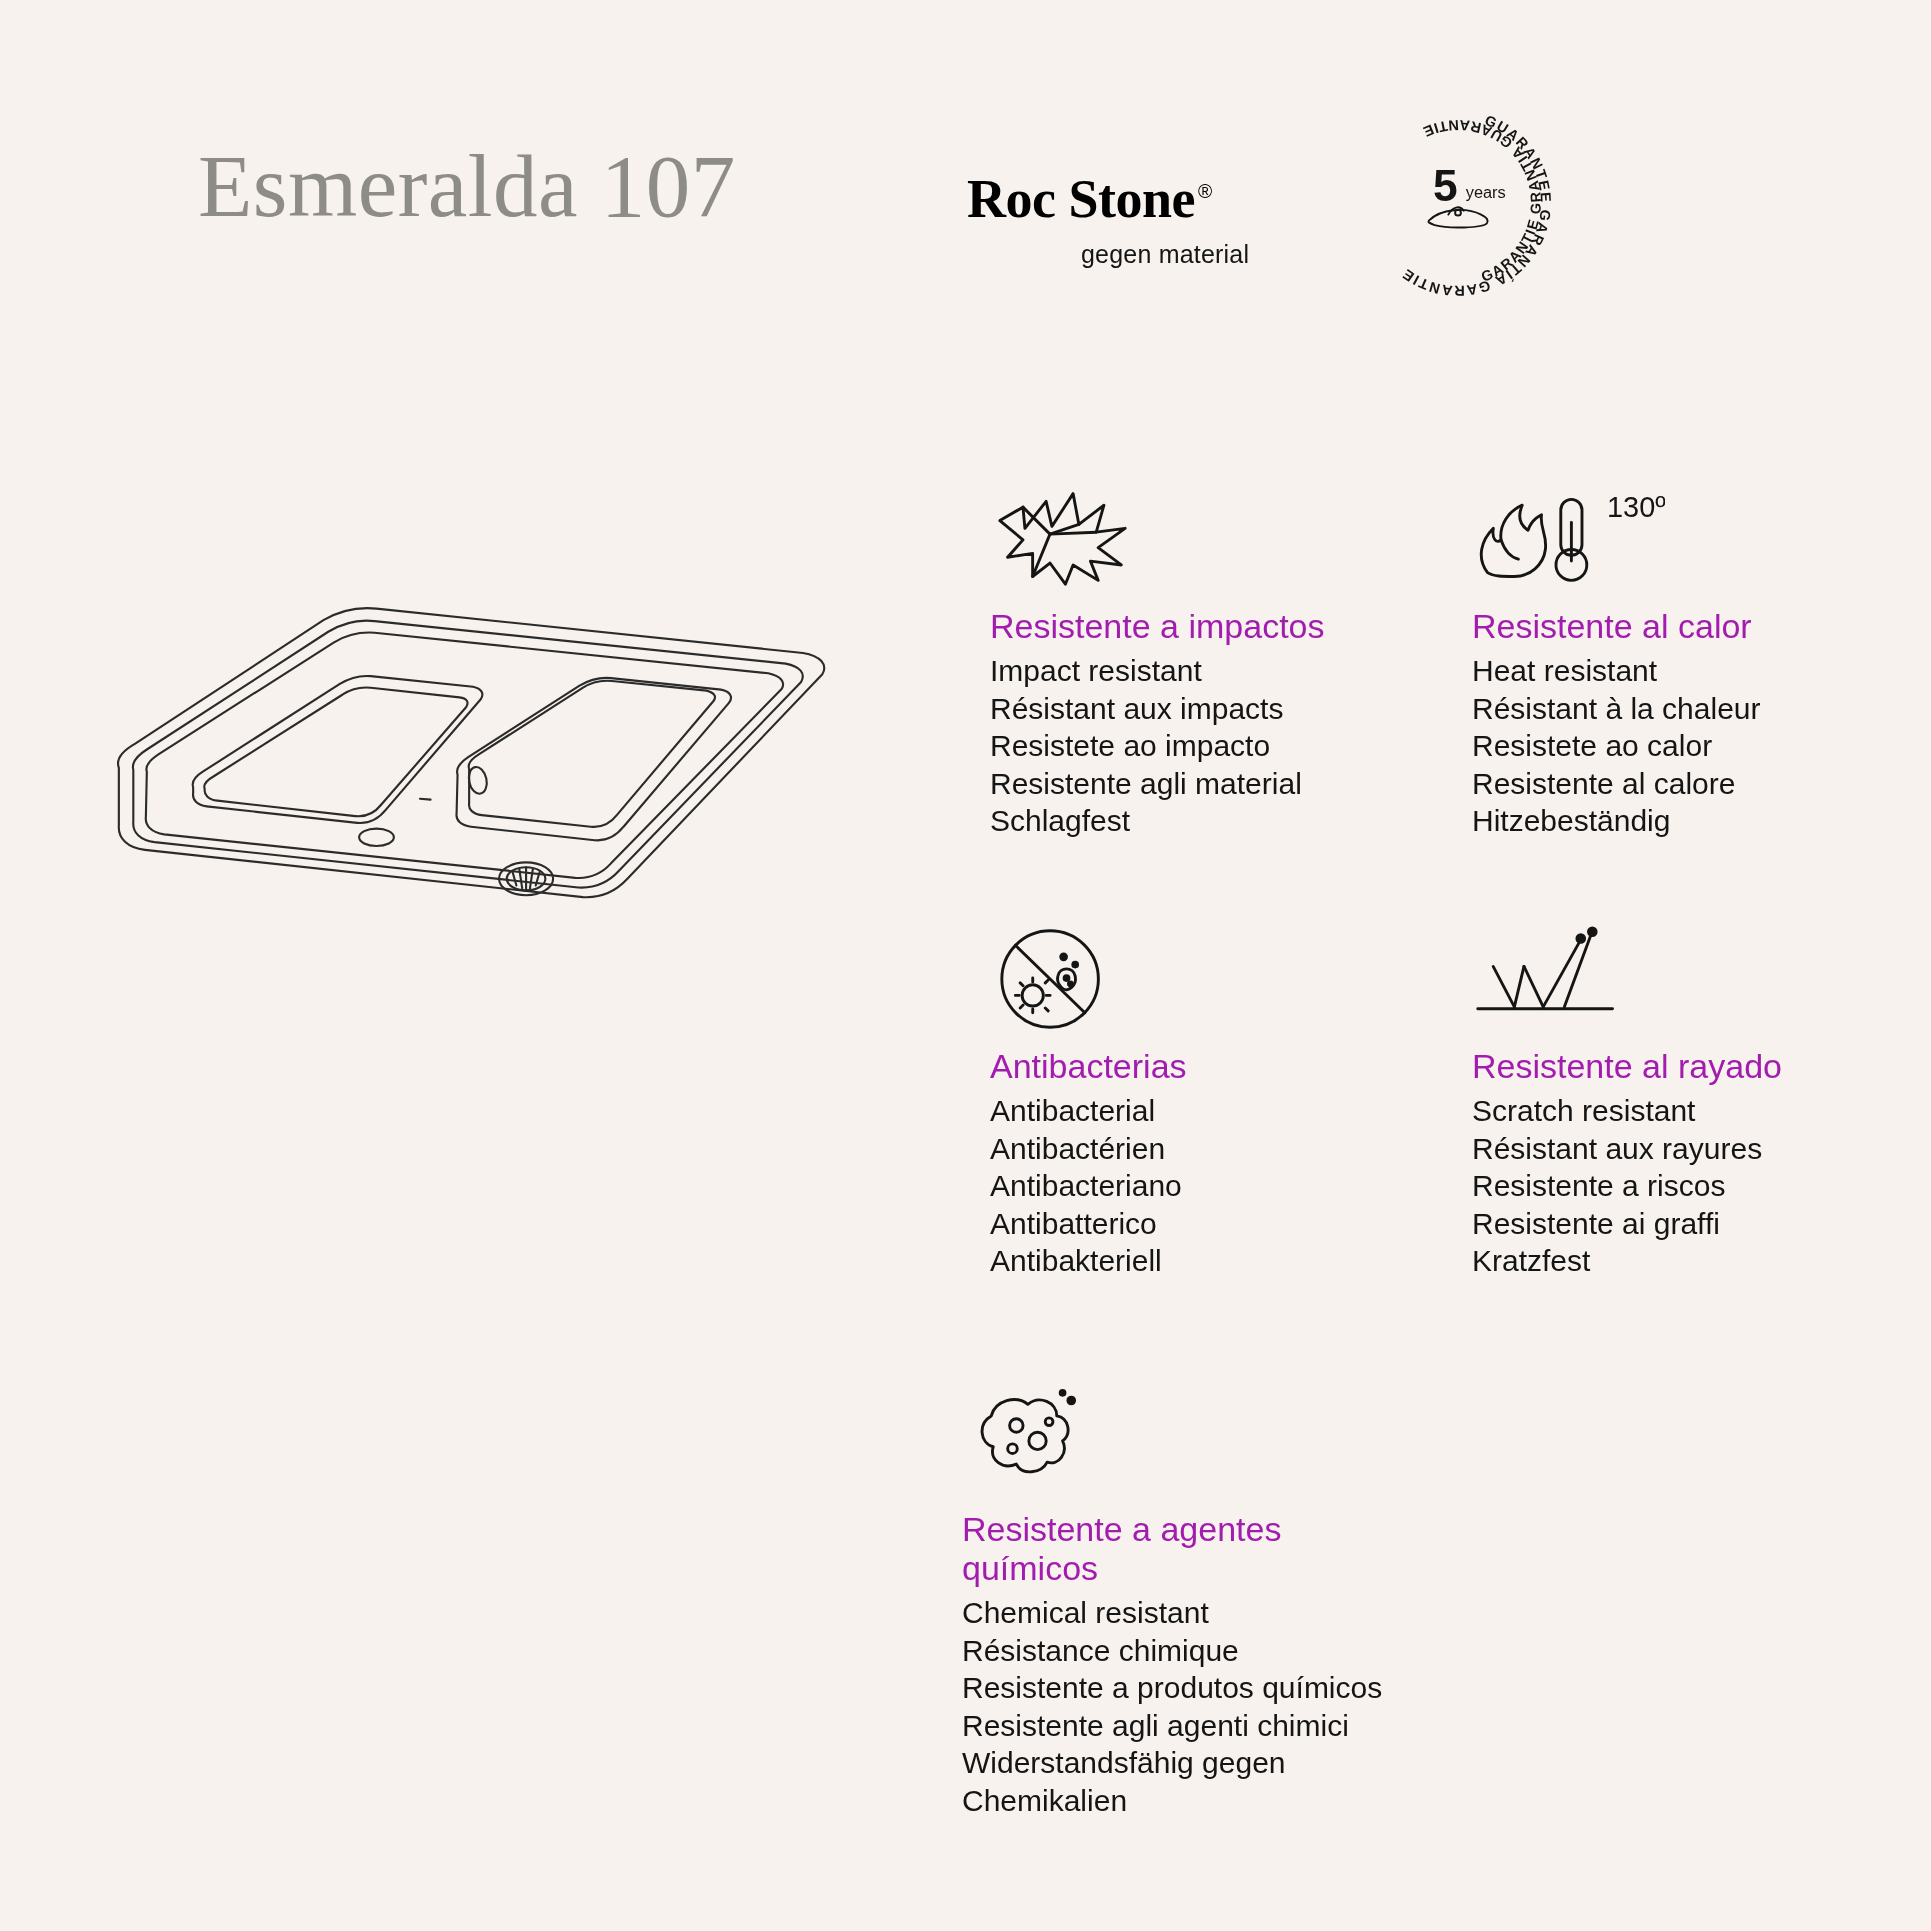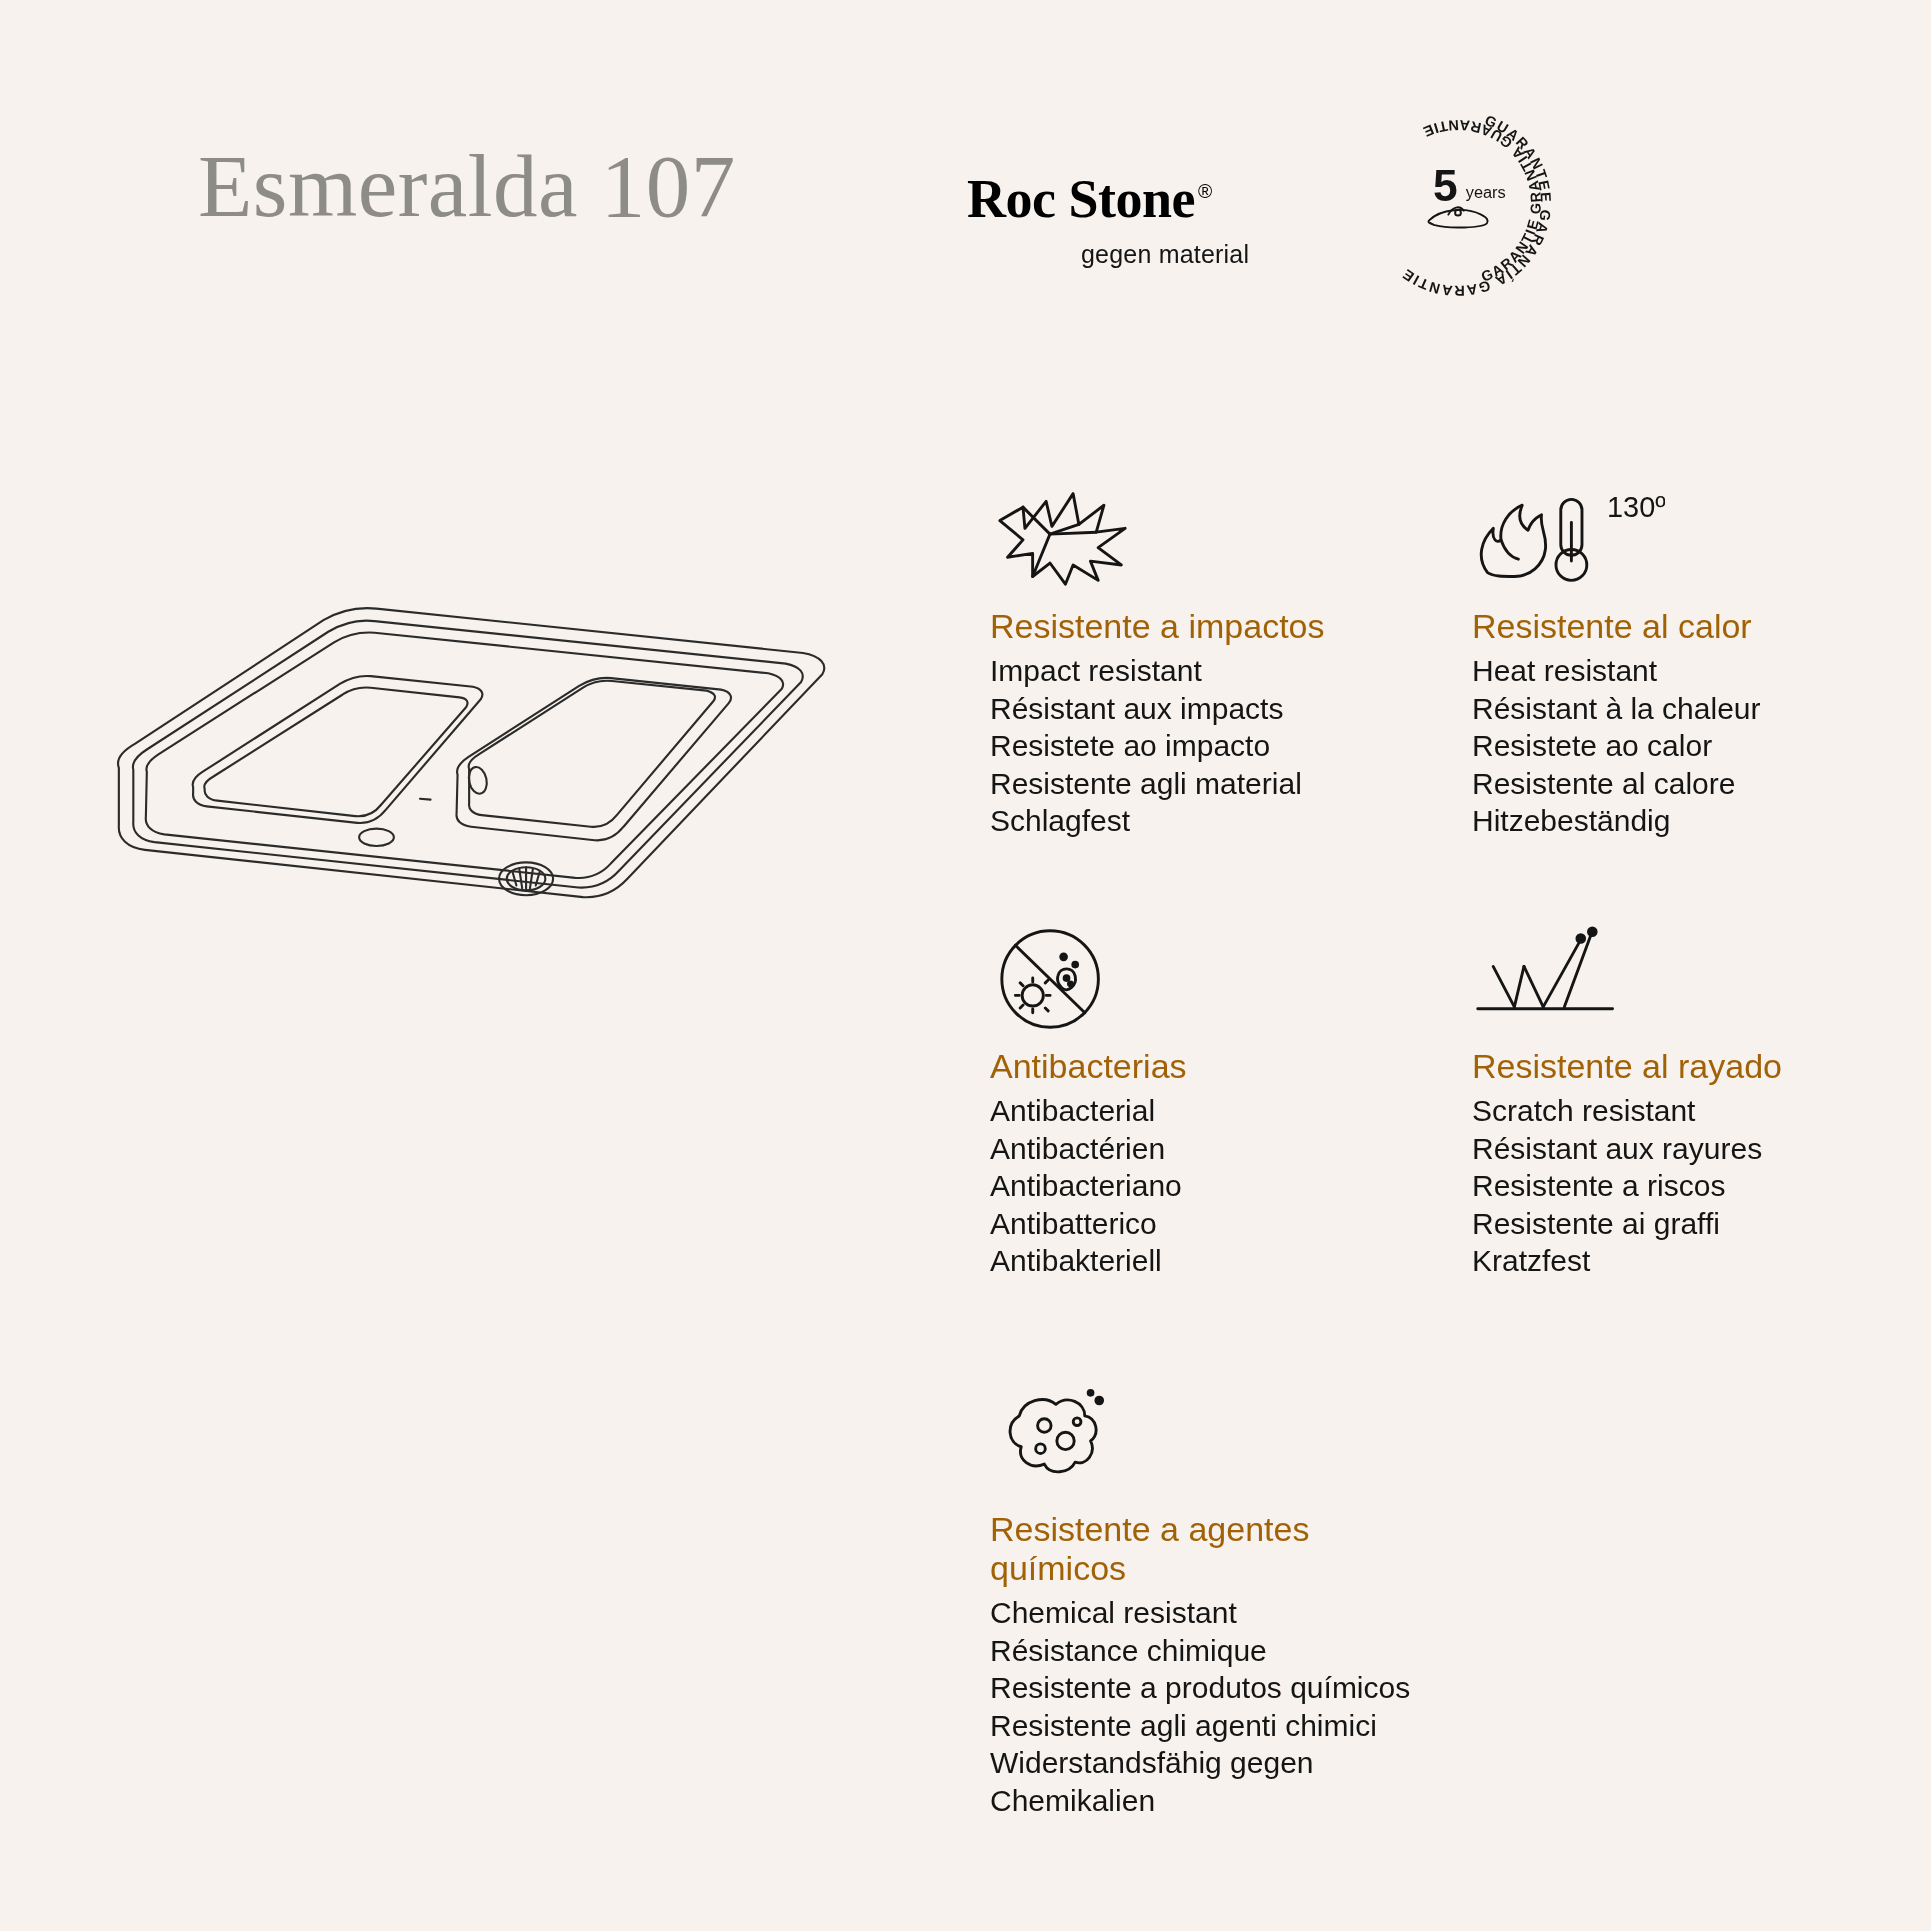--- a/index.html
+++ b/index.html
@@ -102,33 +102,33 @@
   }
   .feature-icon {
     height: 106px;
     margin-bottom: 17.4px;
     margin-top: 45px;
   }
   .feature-title {
     font-size: 34px;
     line-height: 1.15;
     margin-bottom: 5.8px;
-    color: #a16207;
+    color: #a21caf;
   }
   .feature-line {
     font-size: 30px;
     line-height: 1.25;
     color: #151515;
   }
 
   #feature-impact   { left: 990px; top: 439px; }
   #feature-heat     { left: 1472px; top: 439px; }
   #feature-anti     { left: 990px; top: 879px; }
   #feature-scratch  { left: 1472px; top: 879px; }
-  #feature-chem     { left: 990px; top: 1342px; width: 434px; }
+  #feature-chem     { left: 962px; top: 1342px; width: 434px; }
 
   .temp-label {
     font-size: 30px;
     font-family: "Liberation Sans", sans-serif;
   }
 </style>
 </head>
 <body>
 
 <div id="header">

